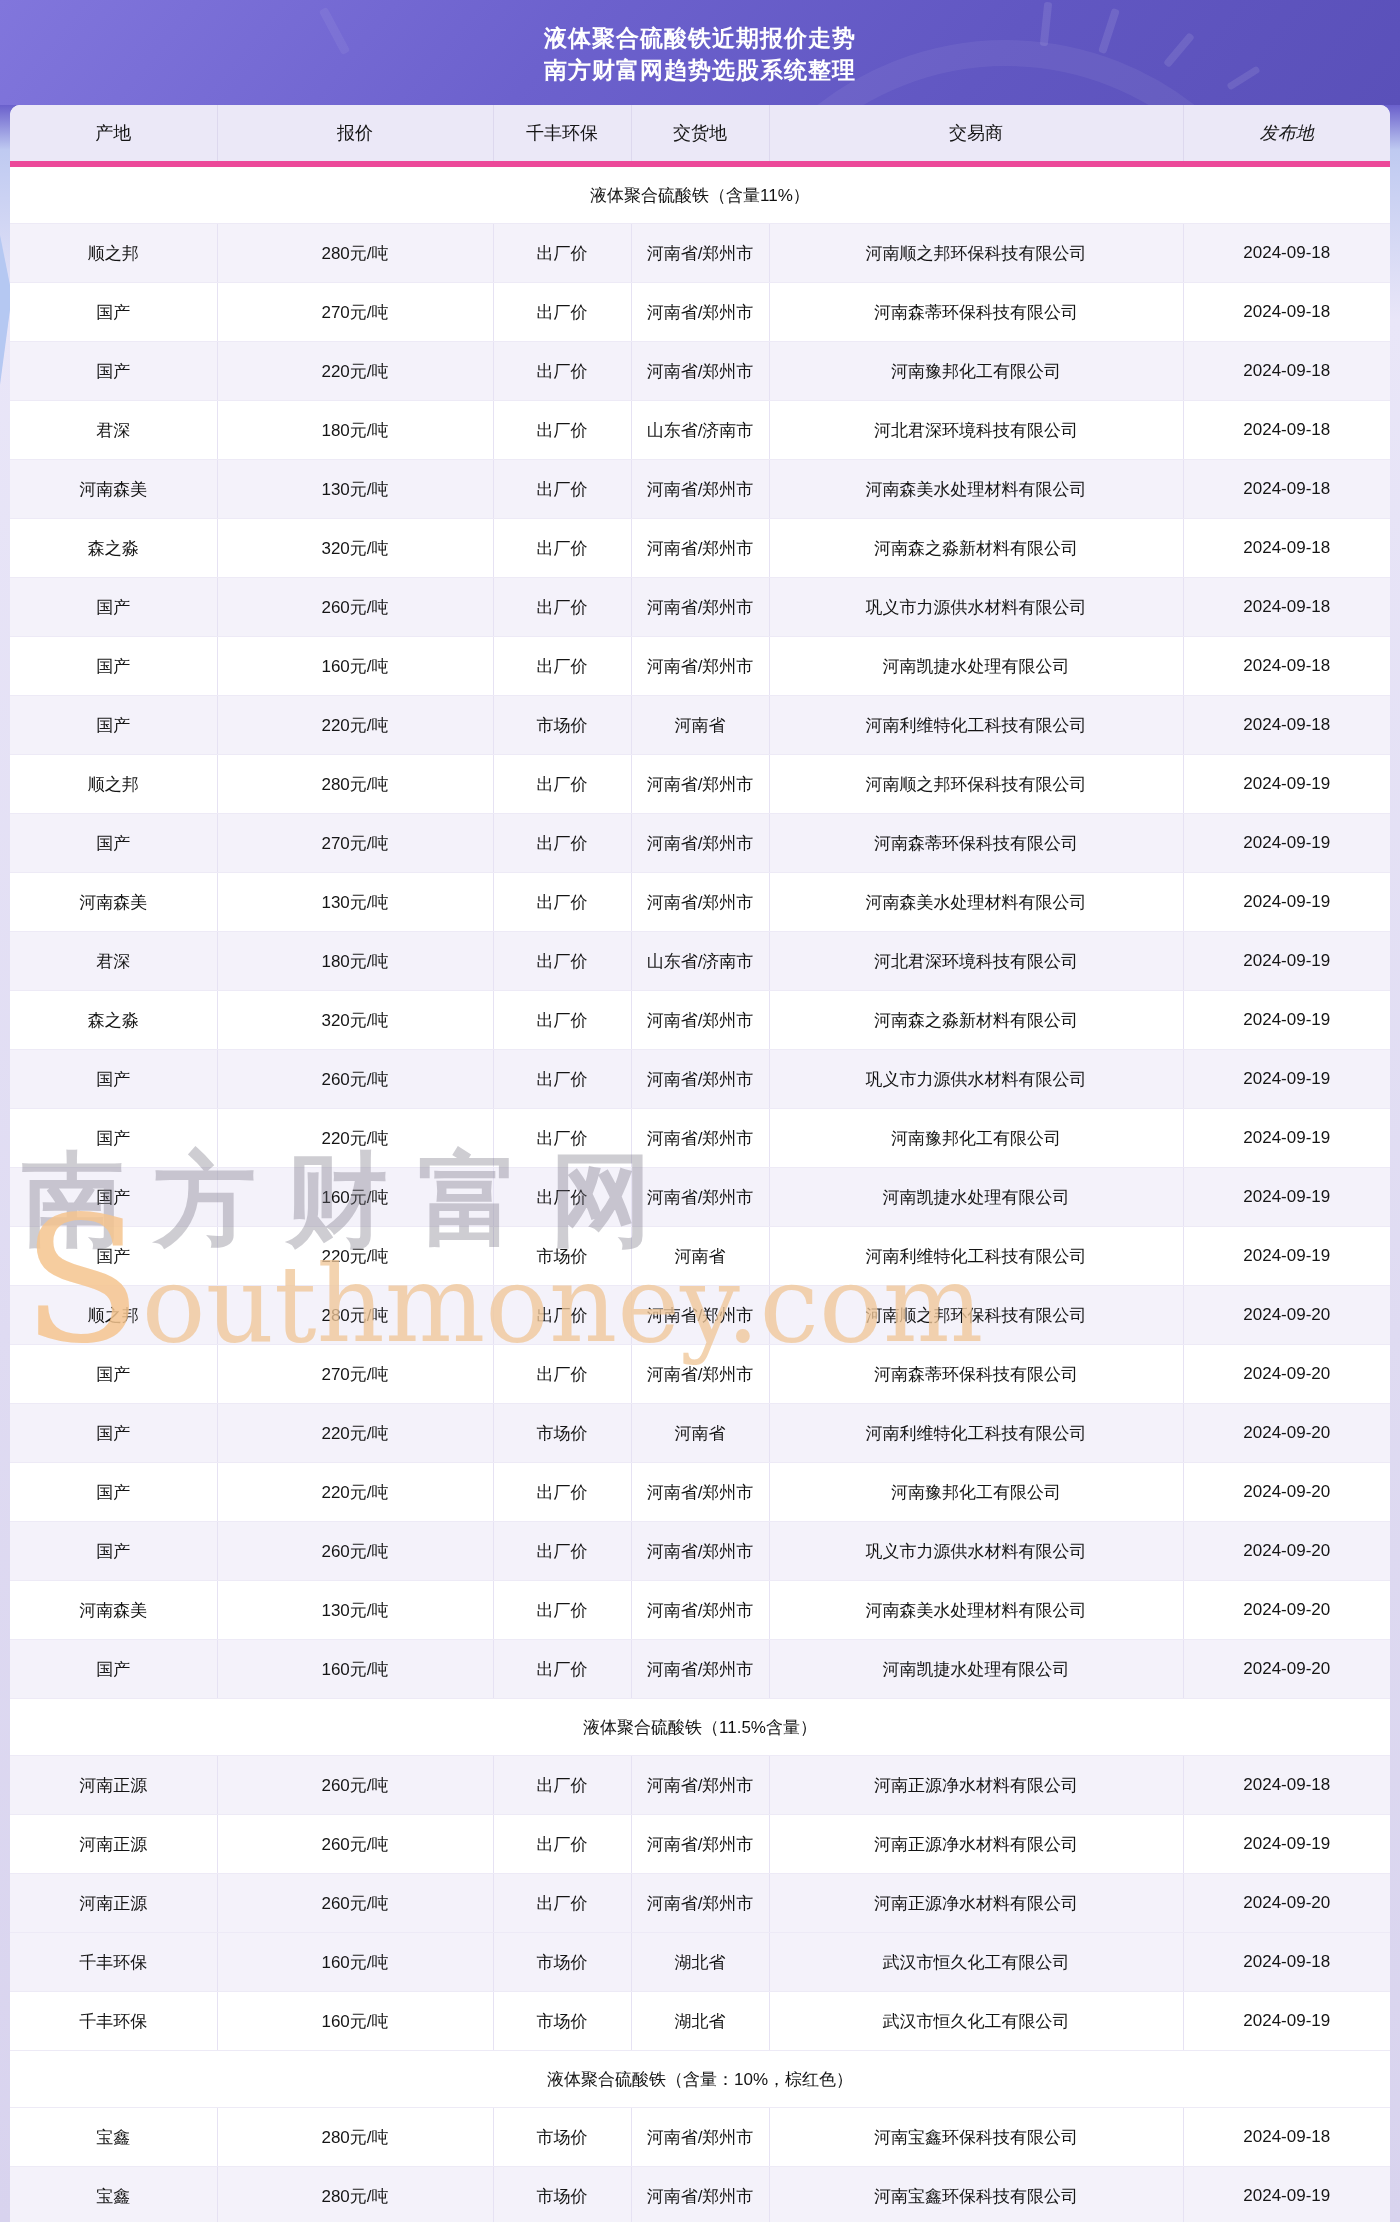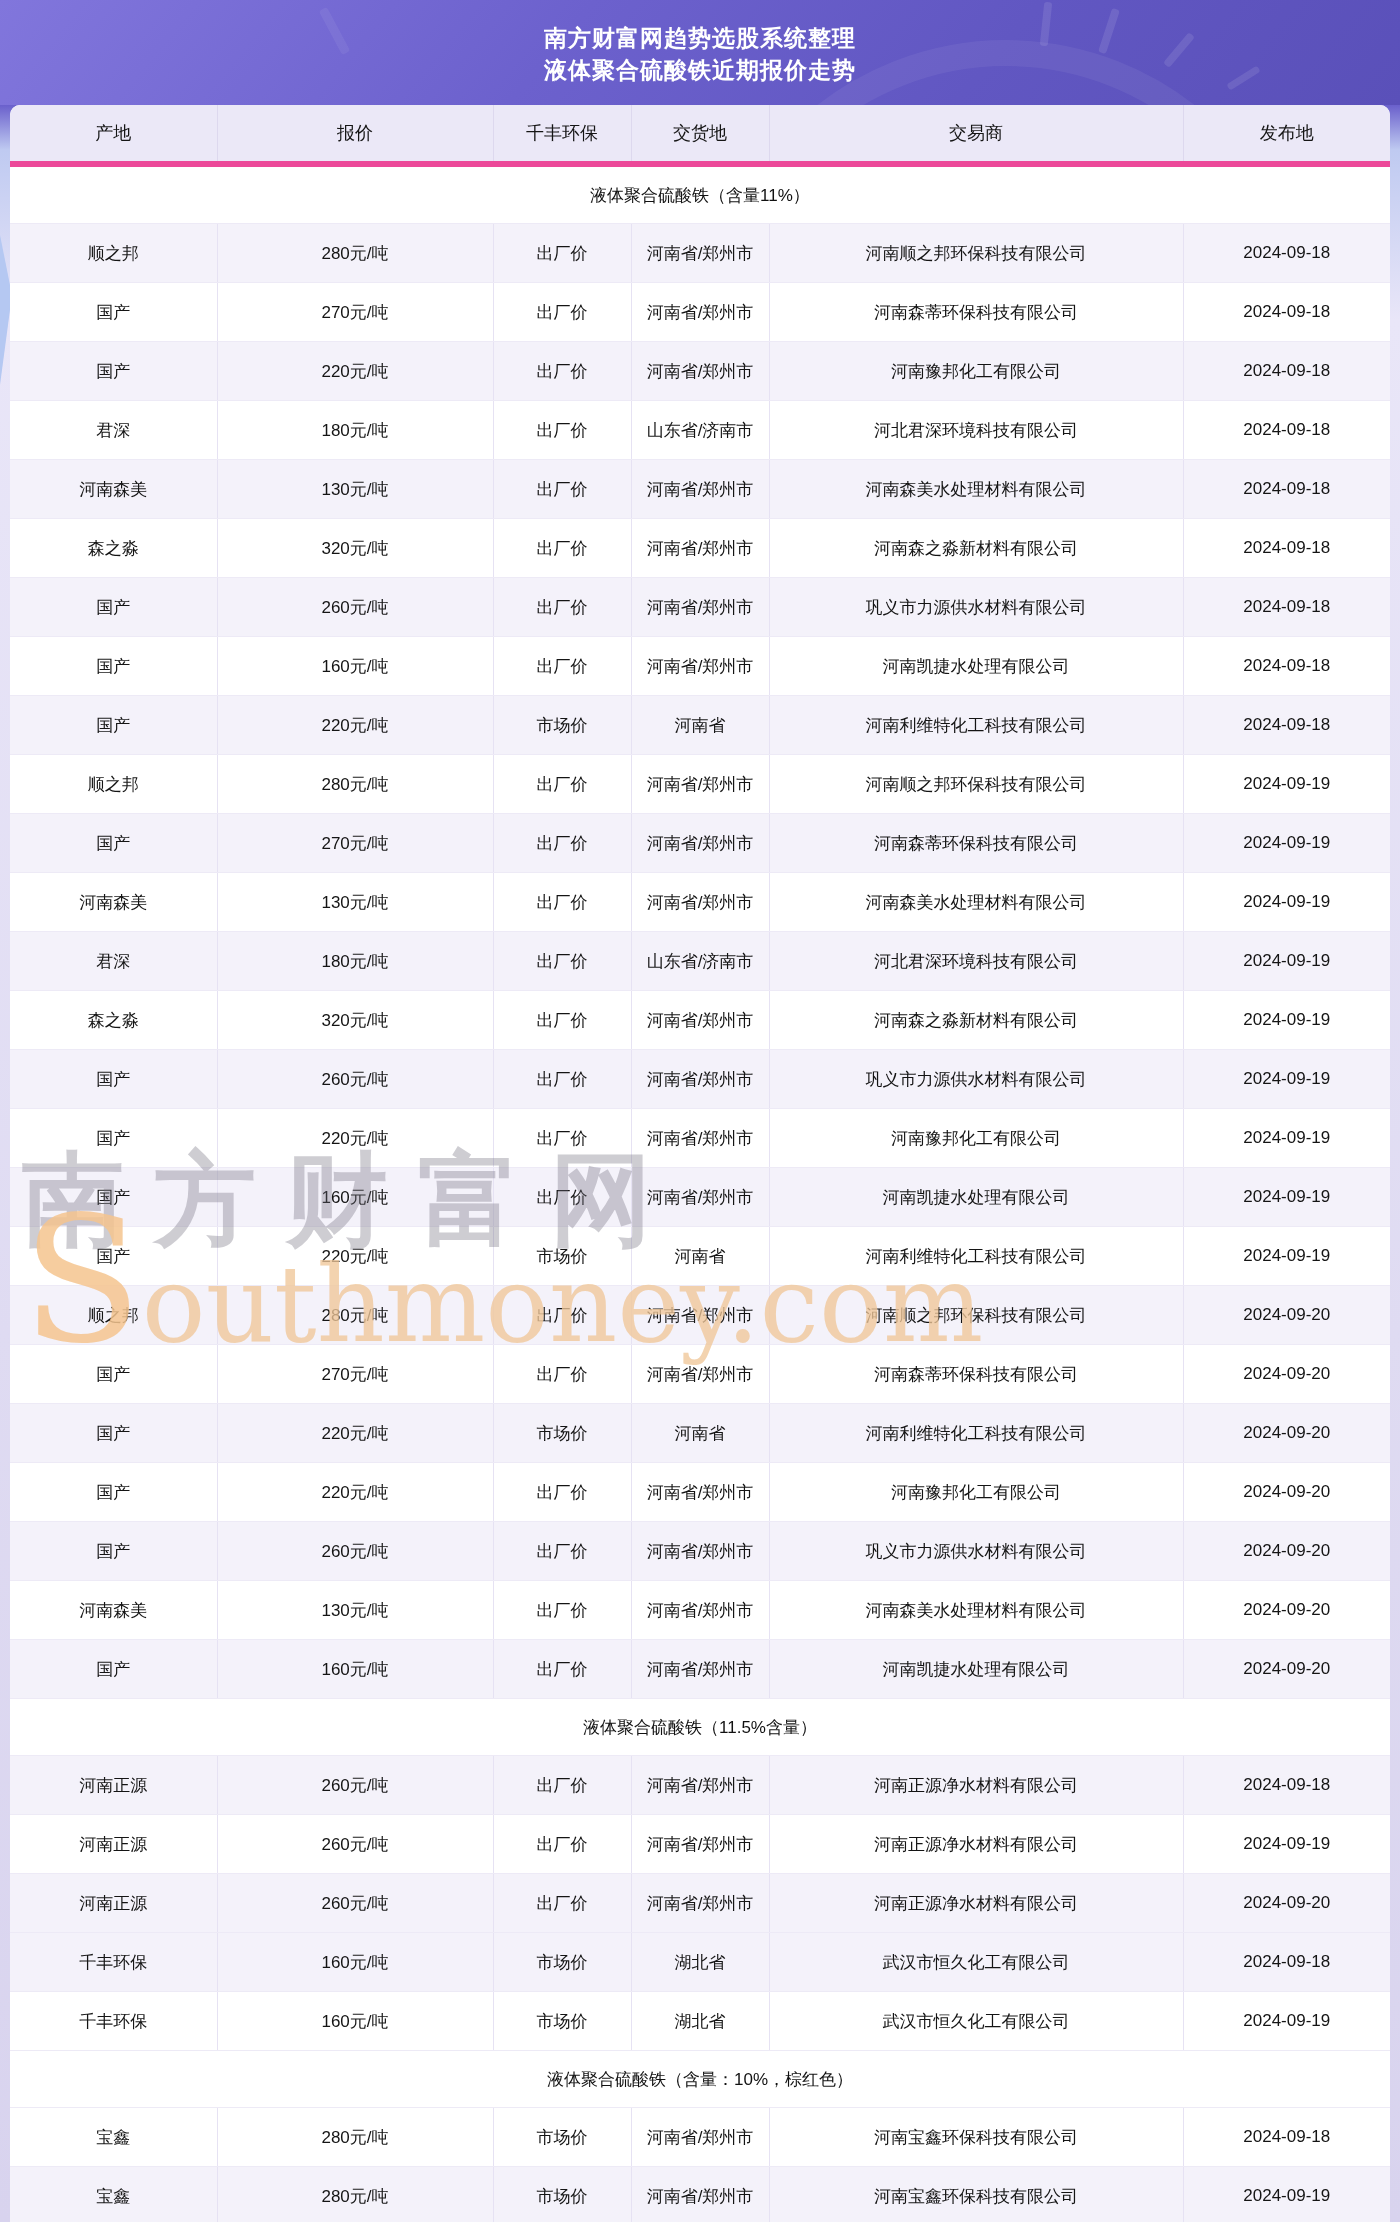--- a/index.html
+++ b/index.html
@@ -55,21 +55,21 @@
   col.c-type     { width: 10%; }
   col.c-deliver  { width: 10%; }
   col.c-trader   { width: 30%; }
   col.c-date     { width: 15%; }
 
   .price-table th {
     height: 54px; background: #ebe8f7; font-weight: 500; font-size: 18px;
     border-right: 1px solid #ddd8ee; border-bottom: 6px solid #ec4899;
     text-align: center; color: #151515;
   }
-  .price-table th:last-child { border-right: none; }
+  .price-table th:last-child { border-right: none; font-style: italic; }
 
   .price-table td {
     height: 56px; text-align: center; font-weight: 400;
     border-right: 1px solid #e6e2f3; border-bottom: 1px solid #edeaf6;
     overflow: hidden; white-space: nowrap;
   }
   .price-table td:last-child { border-right: none; }
 
   .price-table tr.alt td { background: #f4f2fa; }
 
@@ -101,22 +101,22 @@
 <div class="page">
 
   <div class="page-header">
     <div class="deco t1"></div>
     <div class="deco t2"></div>
     <div class="deco t3"></div>
     <div class="deco t4"></div>
     <div class="deco t5"></div>
     <div class="deco arc"></div>
     <div class="titles">
+      <div>液体聚合硫酸铁近期报价走势</div>
       <div>南方财富网趋势选股系统整理</div>
-      <div>液体聚合硫酸铁近期报价走势</div>
     </div>
   </div>
 
   <div class="wedge"></div>
 
   <div class="table-wrap">
     <table class="price-table">
       <colgroup>
         <col class="c-origin">
           <col class="c-price">

